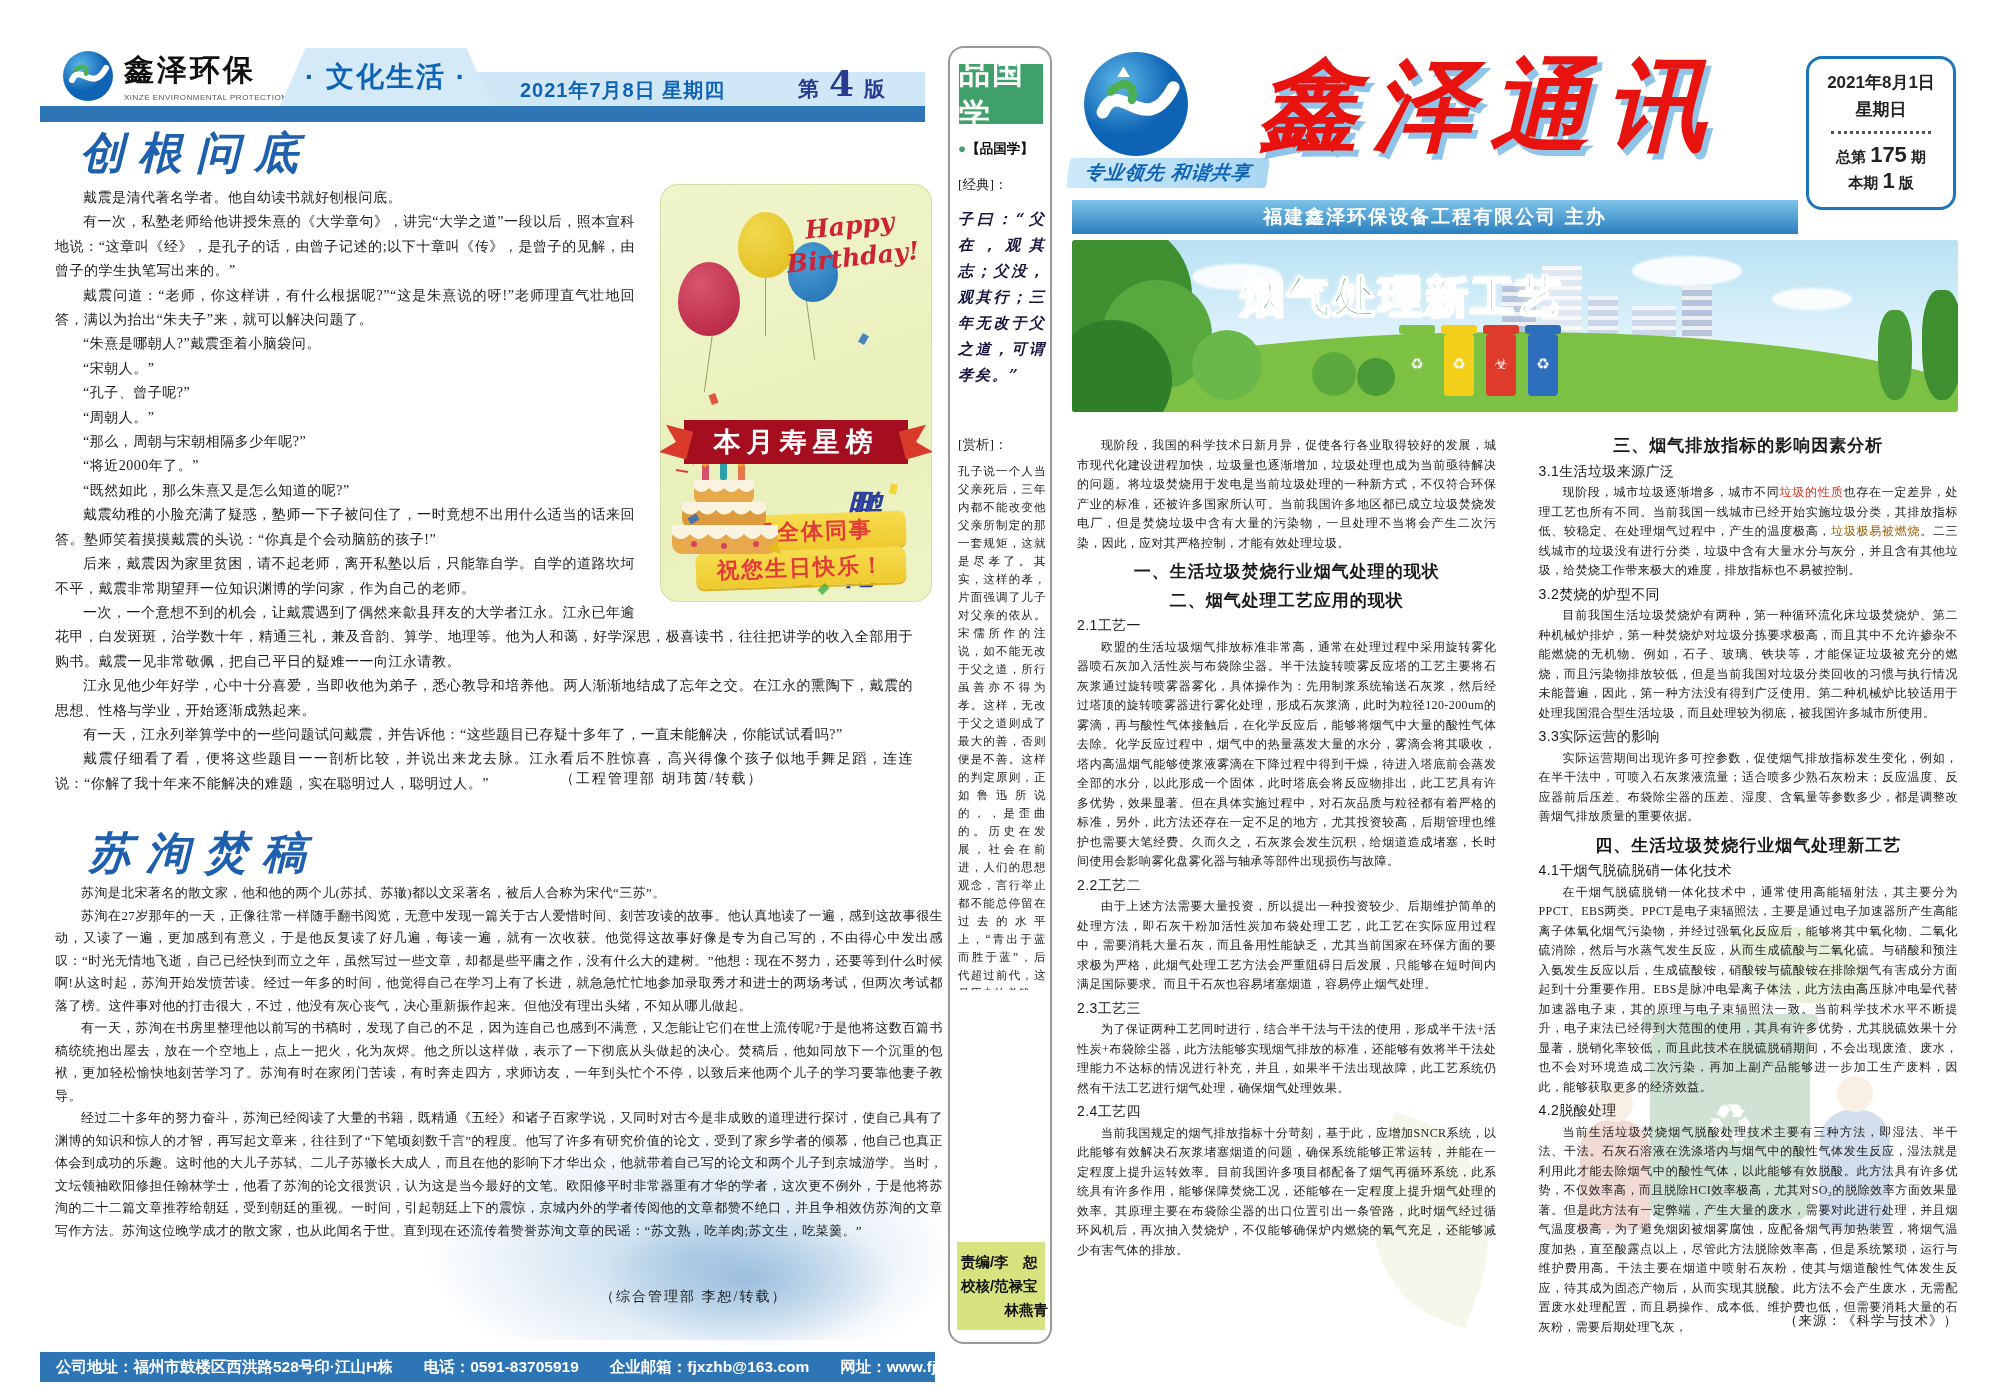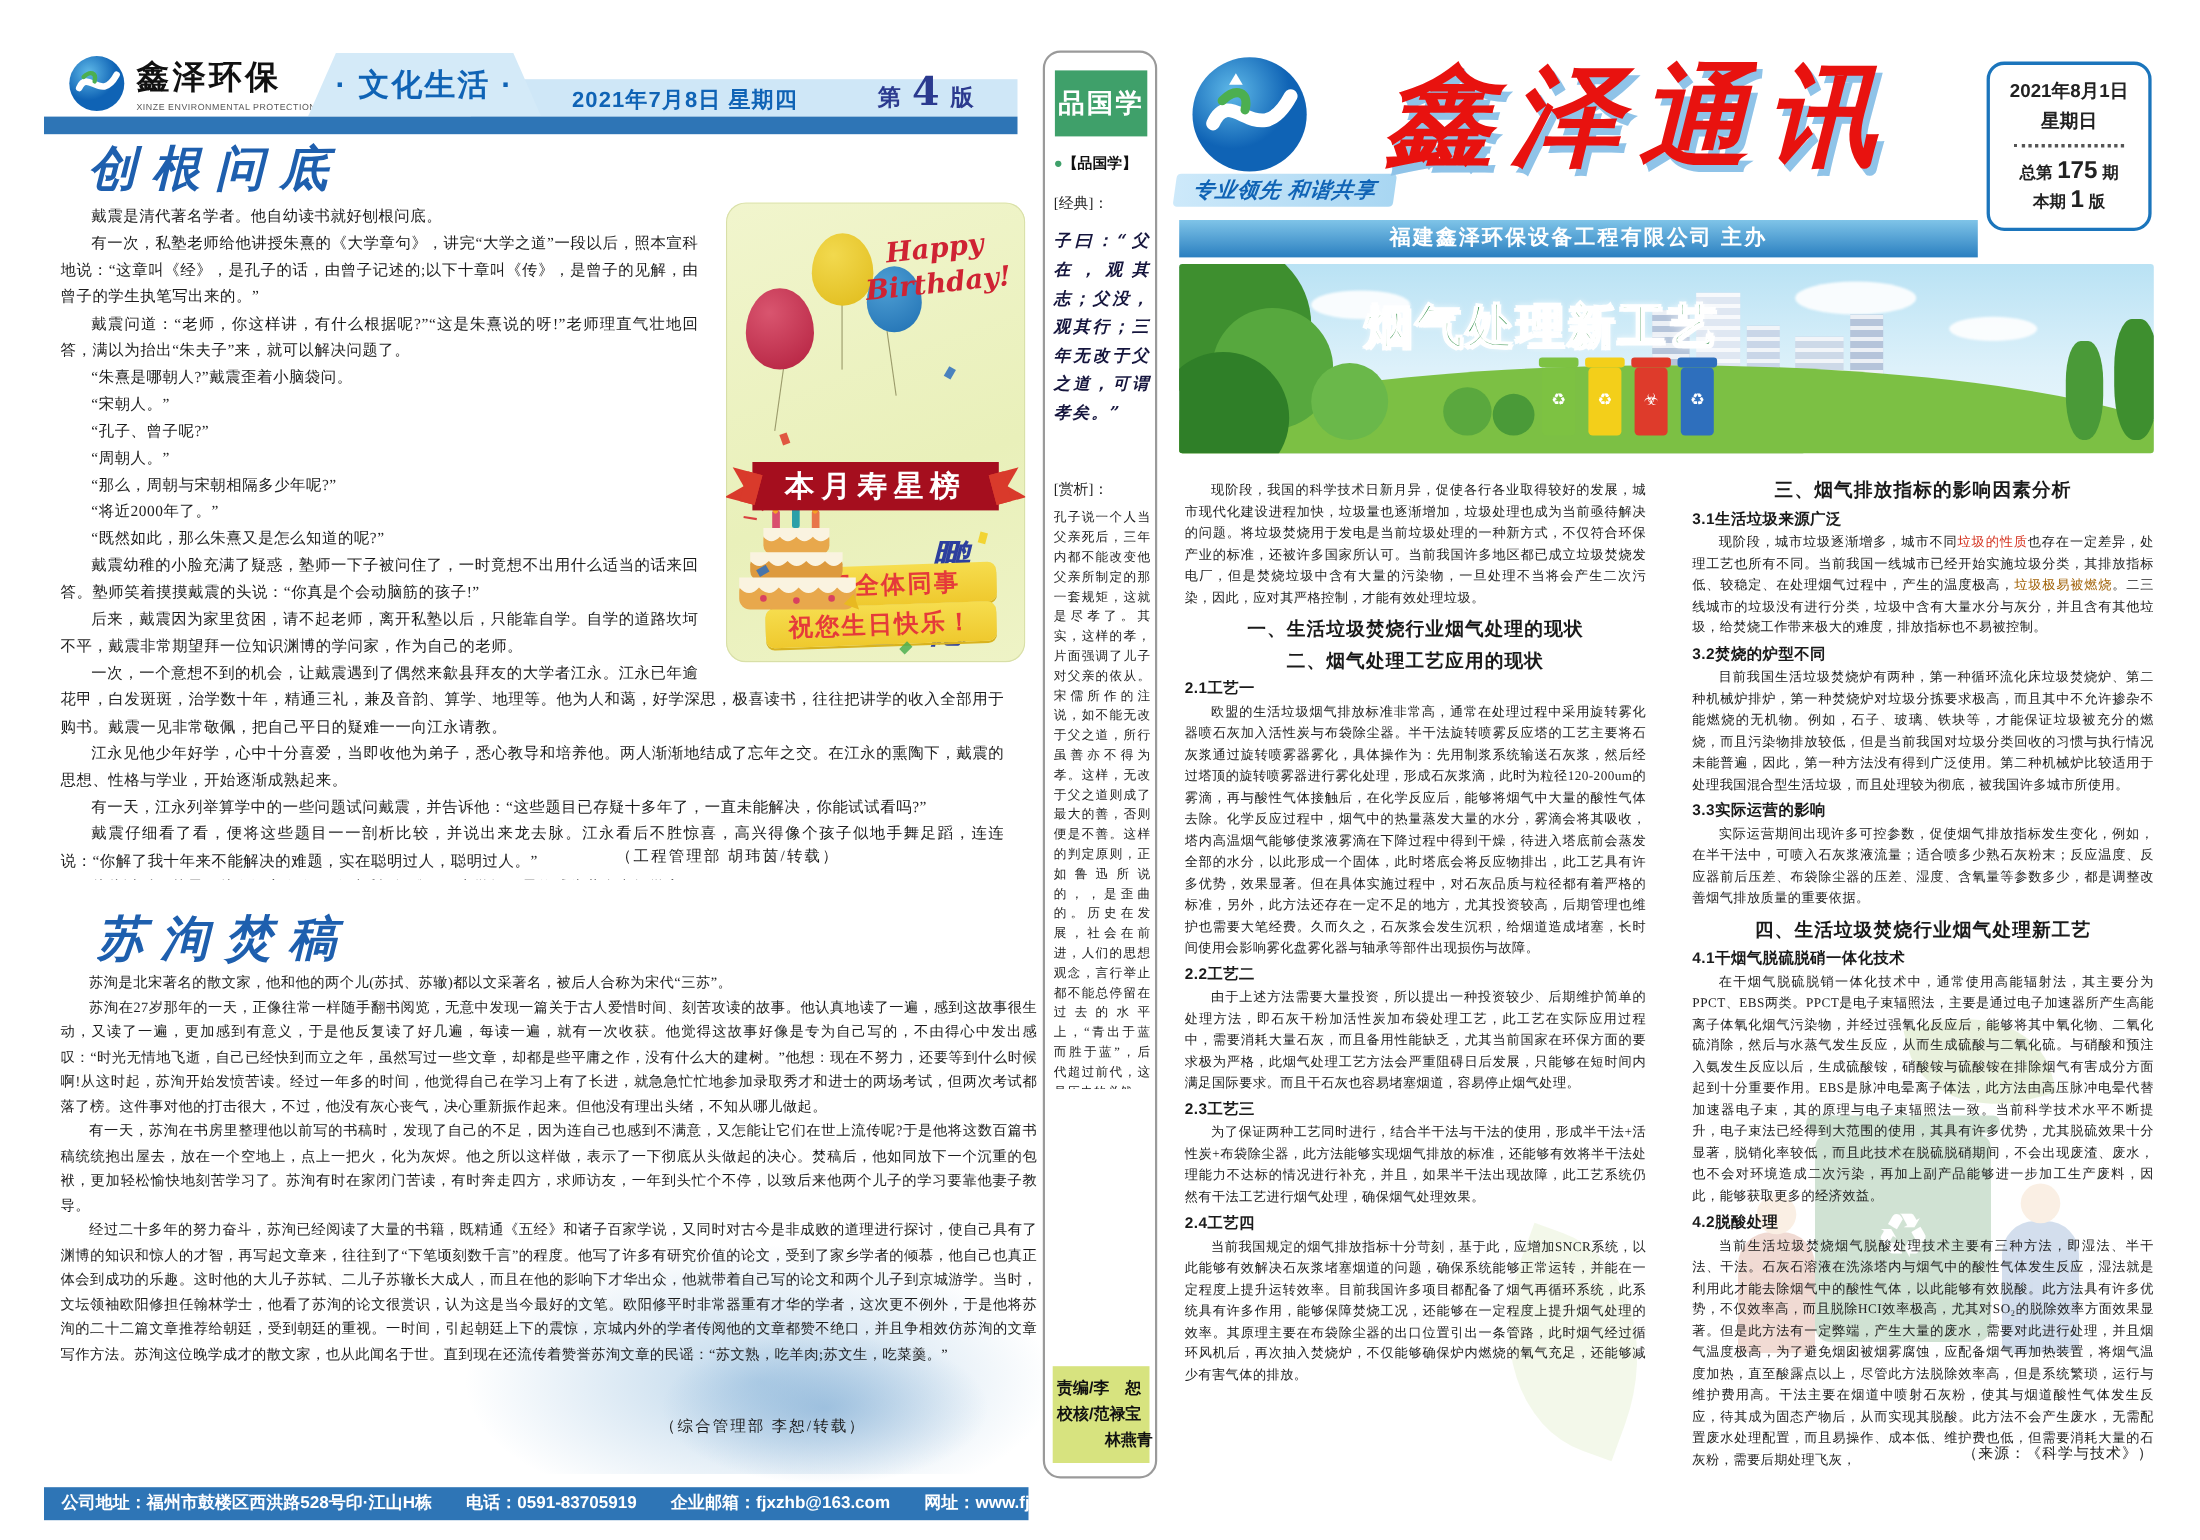--- a/index.html
+++ b/index.html
@@ -74,21 +74,21 @@
              background:linear-gradient(#f6dd4e,#efc92e); border-radius:8px; padding:3px 0;
              transform:rotate(-2deg); box-shadow:0 2px 0 #d9b31f;}
   #wish1 { top:330px; } #wish2 { top:366px; }
   .cake { position:absolute; left:10px; top:250px; width:130px; height:120px;}
   .confetti { position:absolute; width:7px; height:10px; opacity:.85;}
 
   
   .strip { position:absolute; left:948px; top:46px; width:104px; height:1298px; background:#fff;
            border:2px solid #9a9a9a; border-radius:16px; }
   .strip-head { position:absolute; left:9px; top:16px; width:84px; height:60px; background:#3fa06a; color:#fff;
-           font-family:"Liberation Sans",sans-serif; font-weight:bold; font-size:24px; letter-spacing:2px;
+           font-family:"Liberation Sans",sans-serif; font-weight:bold; font-size:31px; letter-spacing:2px;
            display:flex; align-items:center; justify-content:center;}
   .strip-sub { position:absolute; left:8px; top:92px; font-size:13.5px; font-weight:bold; color:#111;}
   .strip-sub .dot { color:#3fa06a; }
   .strip-classic-label { position:absolute; left:8px; top:128px; font-size:13.5px; color:#222; }
   .strip-classic { position:absolute; left:8px; top:158px; width:88px; font-size:15px; font-weight:bold;
            font-style:italic; color:#15153d; line-height:26px; letter-spacing:2px; text-align:justify;
            font-family:"DejaVu Serif",serif;}
   .strip-analysis-label { position:absolute; left:8px; top:388px; font-size:13.5px; color:#222;}
   .strip-analysis { position:absolute; left:8px; top:414px; width:88px; height:528px; overflow:hidden;
            font-size:11.5px; line-height:18px; color:#222; text-align:justify; letter-spacing:.5px;}
@@ -136,21 +136,21 @@
   .rb-head .l1 { font-size:43px; }
   .rb-head .l2 { font-size:43px; margin-top:10px;}
 
   
   .rp-article { position:absolute; left:1077px; top:436px; width:881px; height:912px; overflow:hidden;
            column-count:2; column-gap:42px; font-size:12px; line-height:19.5px; letter-spacing:.4px;
            text-align:justify; color:#222;}
   .rp-article .para { margin-bottom:1px; }
   .rh1 { font-family:"Liberation Sans",sans-serif; font-size:17px; font-weight:bold; color:#1a1a1a;
          text-align:center; margin:9px 0 6px; letter-spacing:1px; break-inside:avoid; break-after:avoid;}
-  .rh2 { font-family:"Liberation Sans",sans-serif; font-size:14px; font-weight:bold; color:#1a1a1a;
+  .rh2 { font-family:"Liberation Sans",sans-serif; font-size:14px; font-weight:normal; color:#1a1a1a;
          margin:4px 0 2px; break-inside:avoid; break-after:avoid;}
   .c-red { color:#d4311e;margin-top:34px; } .c-blue { color:#a16207; }
   .rp-source { position:absolute; left:1640px; top:1312px; width:318px; text-align:right;
          font-size:13.5px; color:#222; letter-spacing:1px;}
   .rp-wm { position:absolute; left:1560px; top:880px; width:380px; height:450px; opacity:.22; }
   .rp-wm .wbin { position:absolute; left:90px; top:150px; width:160px; height:190px; background:#2f7f3b;
          border-radius:14px; color:#fff; font-size:56px; text-align:center; line-height:190px;}
   .rp-wm .wbin:before { content:""; position:absolute; left:-8px; top:-16px; width:176px; height:16px;
          background:#2f7f3b; border-radius:6px;}
   .rp-wm .kid1 { position:absolute; left:20px; top:240px; width:70px; height:110px; background:#c05a3a; border-radius:30px 30px 8px 8px;}

